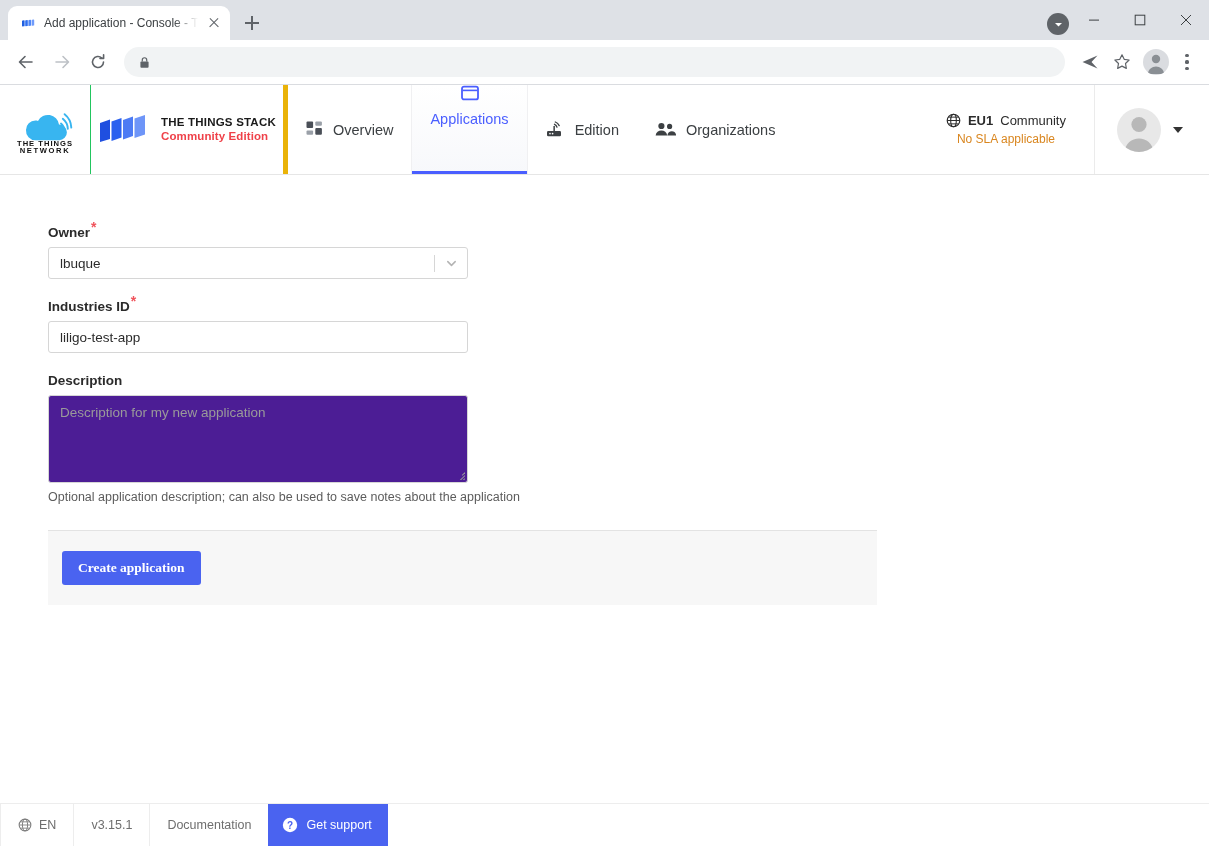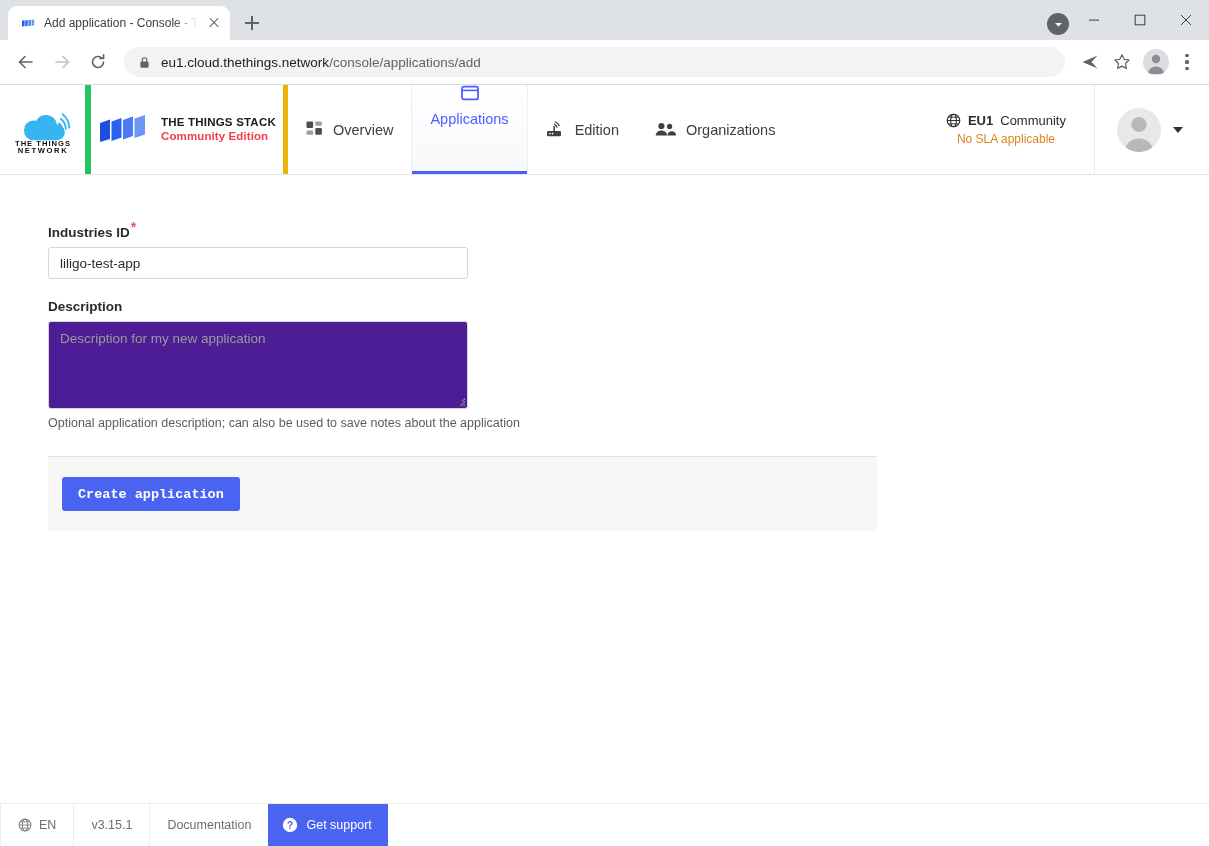--- a/index.html
+++ b/index.html
@@ -102,21 +102,21 @@
   .viewport { flex: 1; background: #fff; display: flex; flex-direction: column; overflow: hidden; }
 
   
   .app-header {
     height: 90px; display: flex; align-items: stretch;
     border-bottom: 1px solid #e6e6e6; background: #fff;
     flex: 0 0 90px;
   }
   .hdr-logo {
     width: 91px; display: flex; align-items: center; justify-content: center;
-    border-right: 6px solid #22c55e;
+    border-right: 1px solid #22c55e;
   }
   .hdr-brand {
     width: 197px; display: flex; align-items: center; justify-content: center;
     border-right: 5px solid #eab308; gap: 9px;
   }
   .brand-text { display: flex; flex-direction: column; line-height: 1.15; }
   .brand-l1 { font-size: 11.5px; font-weight: bold; color: #1a1a1a; letter-spacing: .2px; }
   .brand-l2 { font-size: 11.5px; font-weight: bold; color: #ef4149; letter-spacing: .1px; }
 
   .nav { display: flex; align-items: stretch; }
@@ -198,21 +198,21 @@
   }
   .hint { font-size: 12.5px; color: #5c5c5c; margin-top: 7px; }
 
   .submit-bar {
     width: 829px; background: #f7f7f7; border-top: 1px solid #e3e3e3;
     margin-top: 26px; padding: 20px 14px; display: flex;
   }
   .btn-primary {
     background: #4a63f0; color: #fff; border: none; border-radius: 3px;
     font-size: 13.5px; font-weight: bold; padding: 0 16px; height: 34px;
-    font-family: Liberation Mono, monospace;
+    font-family: Liberation Serif, serif;
   }
 
   
   .footer {
     height: 43px; border-top: 1px solid #ededed; background: #fff;
     display: flex; align-items: stretch; flex: 0 0 43px;
   }
   .copyright {
     display: flex; align-items: center; padding-left: 10px;
     font-size: 12.5px; color: #9b9b9b; flex: 1;
@@ -290,21 +290,20 @@
       </svg>
     </div>
 
     <div class="omnibox">
       <span>
         <svg width="13" height="13" viewBox="0 0 14 14">
           <rect x="2.6" y="6" width="8.8" height="6.6" rx="1" fill="#5f6368"></rect>
           <path d="M4.6 6V4.3a2.4 2.4 0 0 1 4.8 0V6" fill="none" stroke="#5f6368" stroke-width="1.3"></path>
         </svg>
       </span>
-      <span class="url"><span>eu1.cloud.thethings.network</span><span class="path">/console/applications/add</span></span>
     </div>
 
     <div class="tb-right">
       <div class="tb-icon">
         <svg width="18" height="18" viewBox="0 0 18 18">
             <path d="M1.5 9L16.5 2.5 10.5 9 16.5 15.5z" fill="#5f6368"></path>
           </svg>
       </div>
       <div class="tb-icon">
         <svg width="18" height="18" viewBox="0 0 18 18">
@@ -431,20 +430,34 @@
           </div>
           <span class="caret-down"></span>
         </div>
       </div>
     </div>
 
     <div class="main">
 
       <div class="form">
 
+        <div class="field">
+          <label class="field-label"><span>Owner</span><span class="req">*</span></label>
+          <div class="ctrl select">
+            <span>lbuque</span>
+            <span class="select-right">
+              <span class="select-sep"></span>
+              <span class="select-arrow">
+                <svg width="13" height="13" viewBox="0 0 14 14">
+                    <path d="M3 5l4 4 4-4" fill="none" stroke="#b3b3b3" stroke-width="1.6" stroke-linecap="round" stroke-linejoin="round"></path>
+                  </svg>
+              </span>
+            </span>
+          </div>
+        </div>
 
         <div class="field">
           <label class="field-label"><span>Industries ID</span><span class="req">*</span></label>
           <div class="ctrl">
             <span>liligo-test-app</span>
           </div>
         </div>
 
 
         <div class="field">

